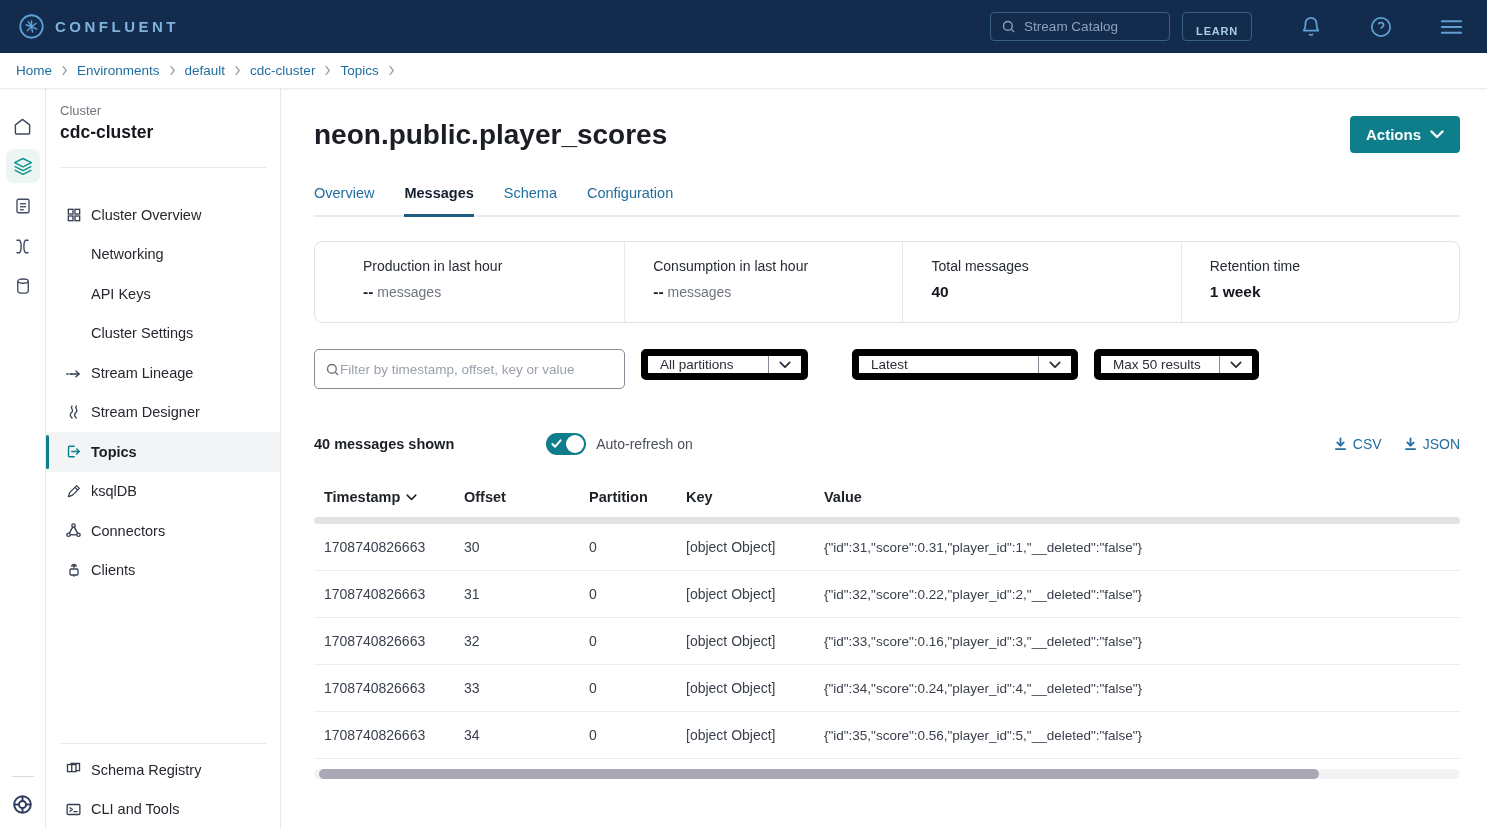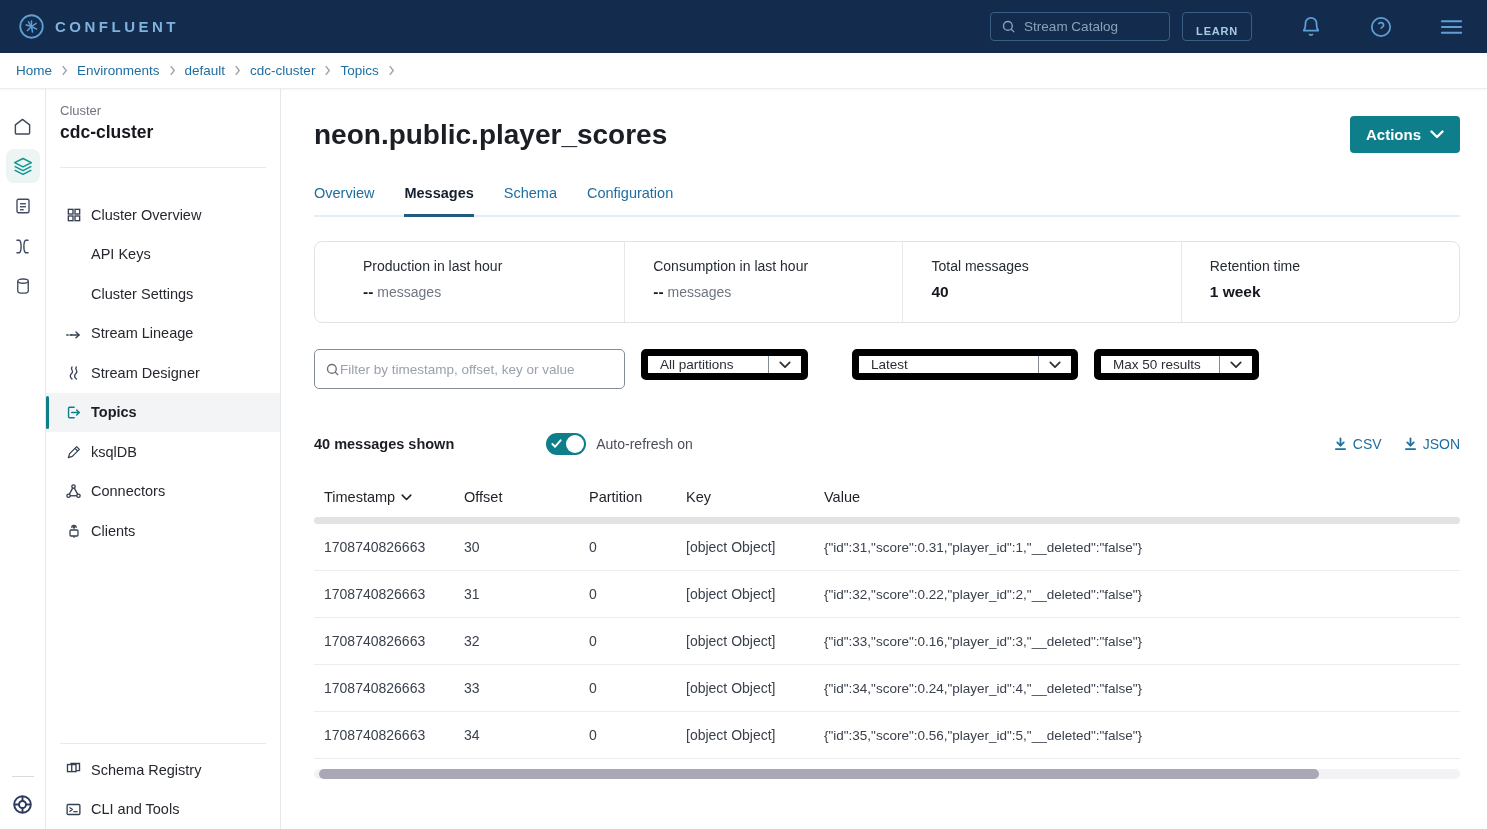--- a/index.html
+++ b/index.html
@@ -98,21 +98,21 @@
   .toggle { width:40px; height:22px; background:#0d7e8a; border-radius:11px; position:relative; cursor:pointer; }
   .toggle .knob { position:absolute; right:2px; top:2px; width:18px; height:18px; background:#fff; border-radius:50%; }
   .toggle .chk { position:absolute; left:5px; top:5px; }
   .auto-refresh-label { font-size:14px; color:#4a4f57; }
   .dl-links { margin-left:auto; display:flex; gap:22px; }
   .dl-link { display:flex; align-items:center; gap:6px; color:#1f6e9f; font-size:14px; cursor:pointer; }
 
   .table { margin-top:22px; }
   .thead-row, .trow { display:grid; grid-template-columns:140px 125px 97px 138px 1fr; padding-left:10px; align-items:center; }
   .thead-row { height:40px; }
-  .th { font-size:14.5px; font-weight:400; color:#1d2128; display:flex; align-items:center; gap:6px; }
+  .th { font-size:14.5px; font-weight:700; color:#1d2128; display:flex; align-items:center; gap:6px; }
   .table-band { height:7px; background:#e3e3e6; border-radius:4px; }
   .trow { height:47px; border-bottom:1px solid #ededf0; cursor:pointer; }
   .tcell { font-size:14px; color:#3a414d; white-space:nowrap; overflow:hidden; }
   .tcell.c4 { font-size:13.5px; }
 
   .hscroll { margin-top:10px; height:10px; background:#f3f3f5; border-radius:5px; position:relative; }
   .hscroll .thumb { position:absolute; left:5px; top:0; height:10px; width:1000px; background:#a9a8b4; border-radius:5px; cursor:grab; }
 
   svg { display:block; }
 </style>
@@ -282,20 +282,23 @@
           <svg width="16" height="16" viewBox="0 0 24 24" fill="none" stroke="#353f52" stroke-width="2">
             <rect x="3.5" y="3.5" width="7" height="7"></rect>
               <rect x="13.5" y="3.5" width="7" height="7"></rect>
             <rect x="3.5" y="13.5" width="7" height="7"></rect>
               <rect x="13.5" y="13.5" width="7" height="7"></rect>
           </svg>
         </span>
         <span class="lbl">Cluster Overview</span>
       </div>
       <div class="nav-item noicon">
+        <span class="lbl">Networking</span>
+      </div>
+      <div class="nav-item noicon">
         <span class="lbl">API Keys</span>
       </div>
       <div class="nav-item noicon">
         <span class="lbl">Cluster Settings</span>
       </div>
       <div class="nav-item">
         <span class="ico">
           <svg width="17" height="17" viewBox="0 0 24 24" fill="none" stroke="#353f52" stroke-width="2" stroke-linecap="round">
             <line x1="2.5" y1="14" x2="9" y2="14" stroke-dasharray="2 2.6"></line>
             <line x1="9" y1="14" x2="19.5" y2="14"></line>

